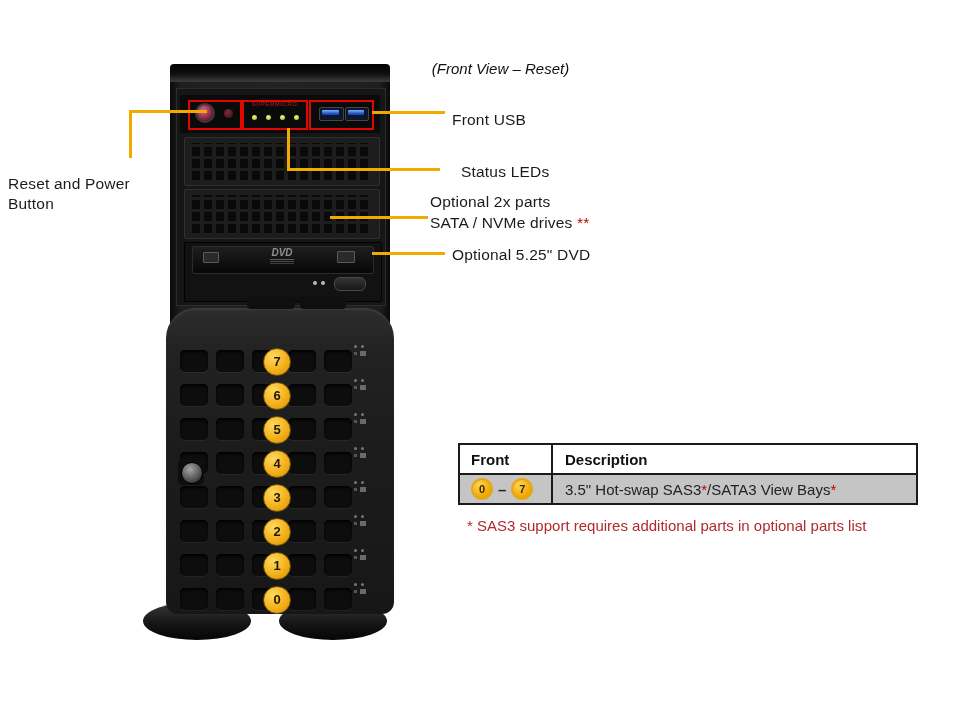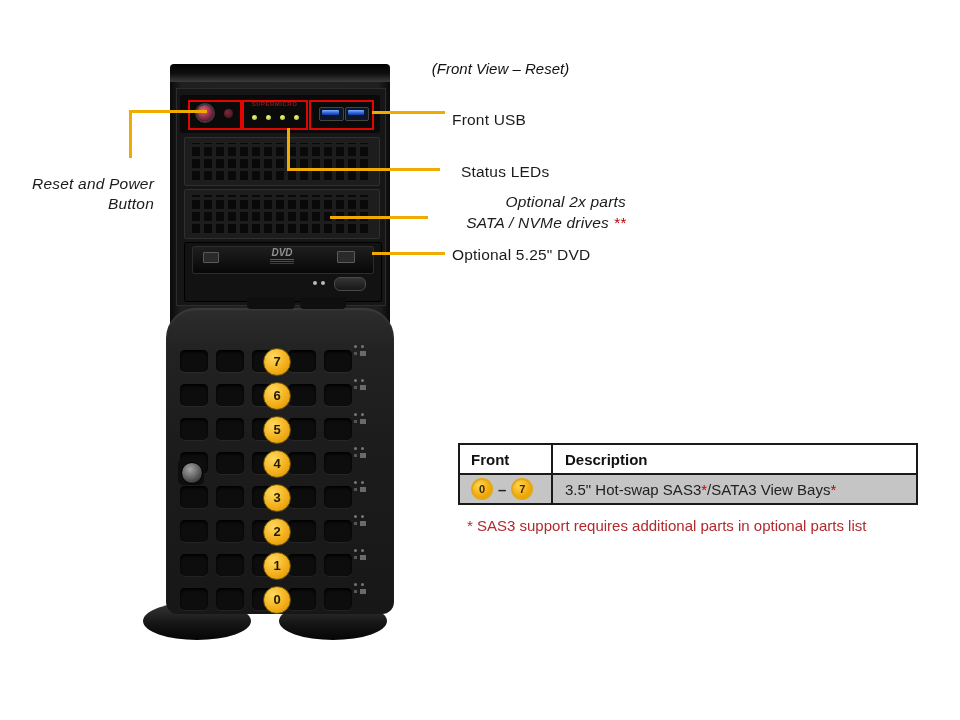--- a/index.html
+++ b/index.html
@@ -83,21 +83,21 @@
   .dvd-rect{position:absolute;z-index:6;background:#2a2a2a;border:1px solid #5a5a5a;border-radius:1px;}
   .dvd-led{position:absolute;width:4px;height:4px;border-radius:50%;background:#b9b9b9;z-index:6;}
   .eject-btn{left:334px;top:277px;width:30px;height:12px;border-radius:6px;z-index:6;
     background:linear-gradient(180deg,#343434,#181818);border:1px solid #4a4a4a;}
   .hinge-tab{position:absolute;top:297px;height:12px;background:#0f0f0f;
     border-radius:0 0 4px 4px;z-index:5;}
 
   
   .line{position:absolute;background:var(--callout-yellow);z-index:40;}
   .label{position:absolute;font-size:15.5px;color:#1b1b1b;z-index:50;white-space:nowrap;letter-spacing:.2px;}
-  .label.center{text-align:right;white-space:normal;font-style:italic;}
+  .label.center{text-align:left;white-space:normal;}
   .fig-title{left:403px;top:60px;width:195px;text-align:center;font-style:italic;
     font-size:15px;color:#111;z-index:50;position:absolute;}
   .red-suffix{color:var(--asterisk-red);}
 
   
   .slot-table{left:458px;top:443px;width:456px;border:2px solid #1a1a1a;z-index:50;background:#fff;}
   .t-row{display:flex;height:28px;align-items:center;}
   .t-row.header{font-weight:bold;font-size:15px;color:#111;background:#fff;}
   .t-row.data{background:var(--table-row-gray);border-top:2px solid #1a1a1a;font-size:15px;color:#222;}
   .t-col1{width:93px;align-self:stretch;display:flex;align-items:center;

